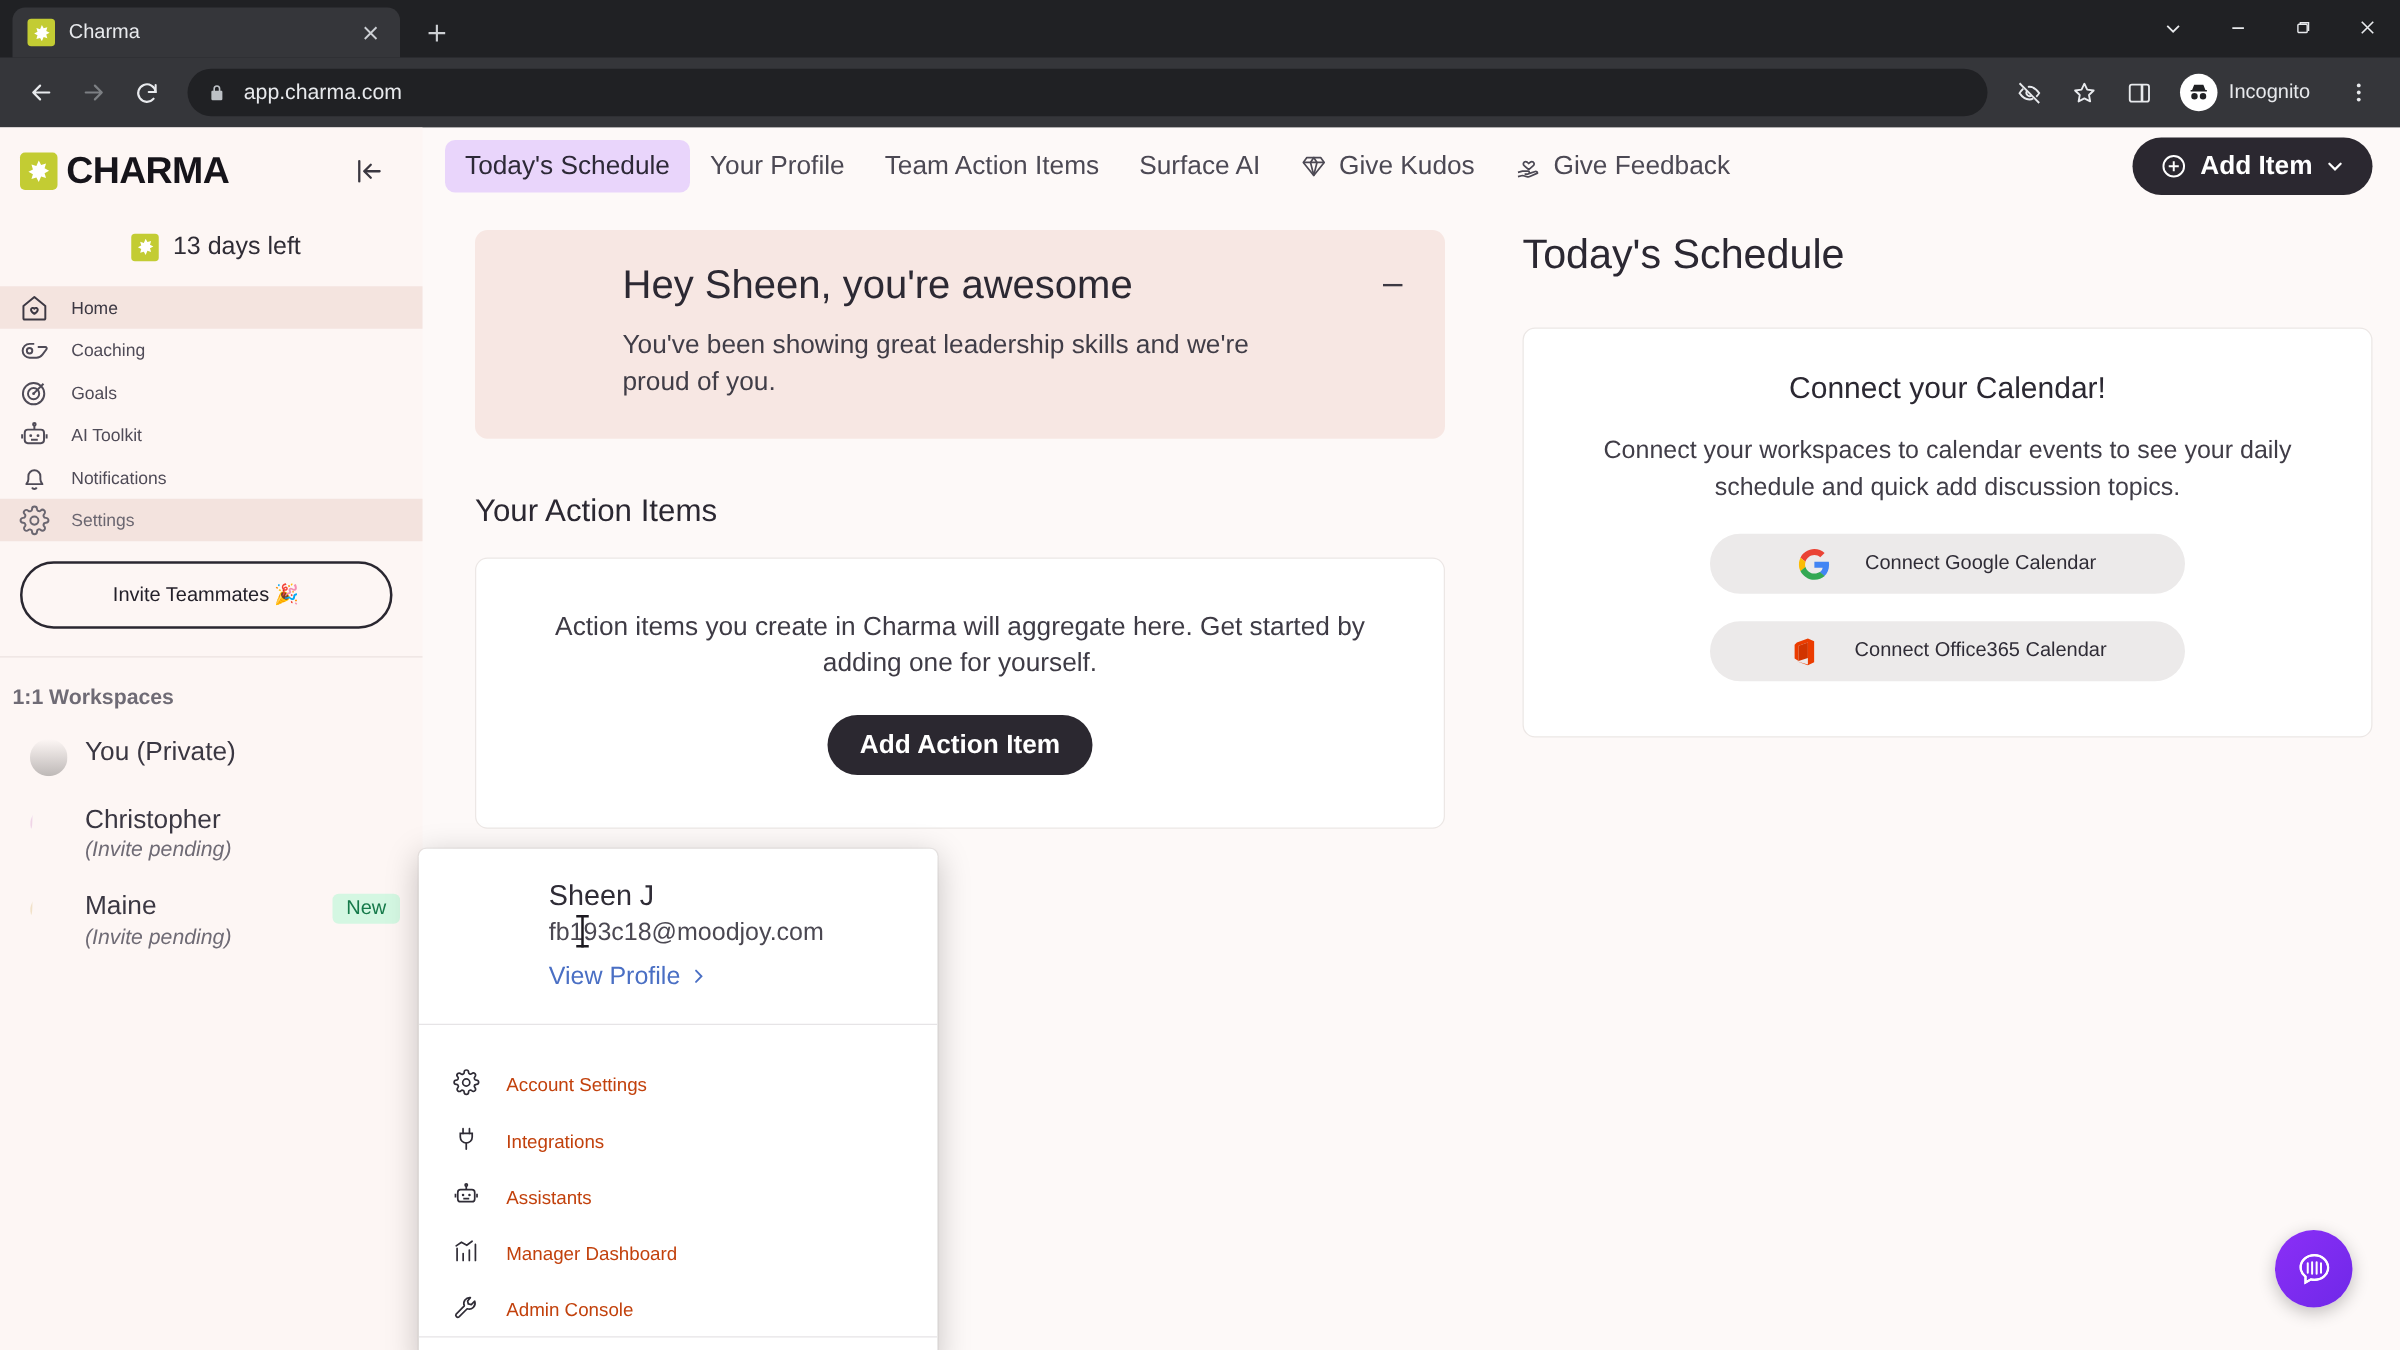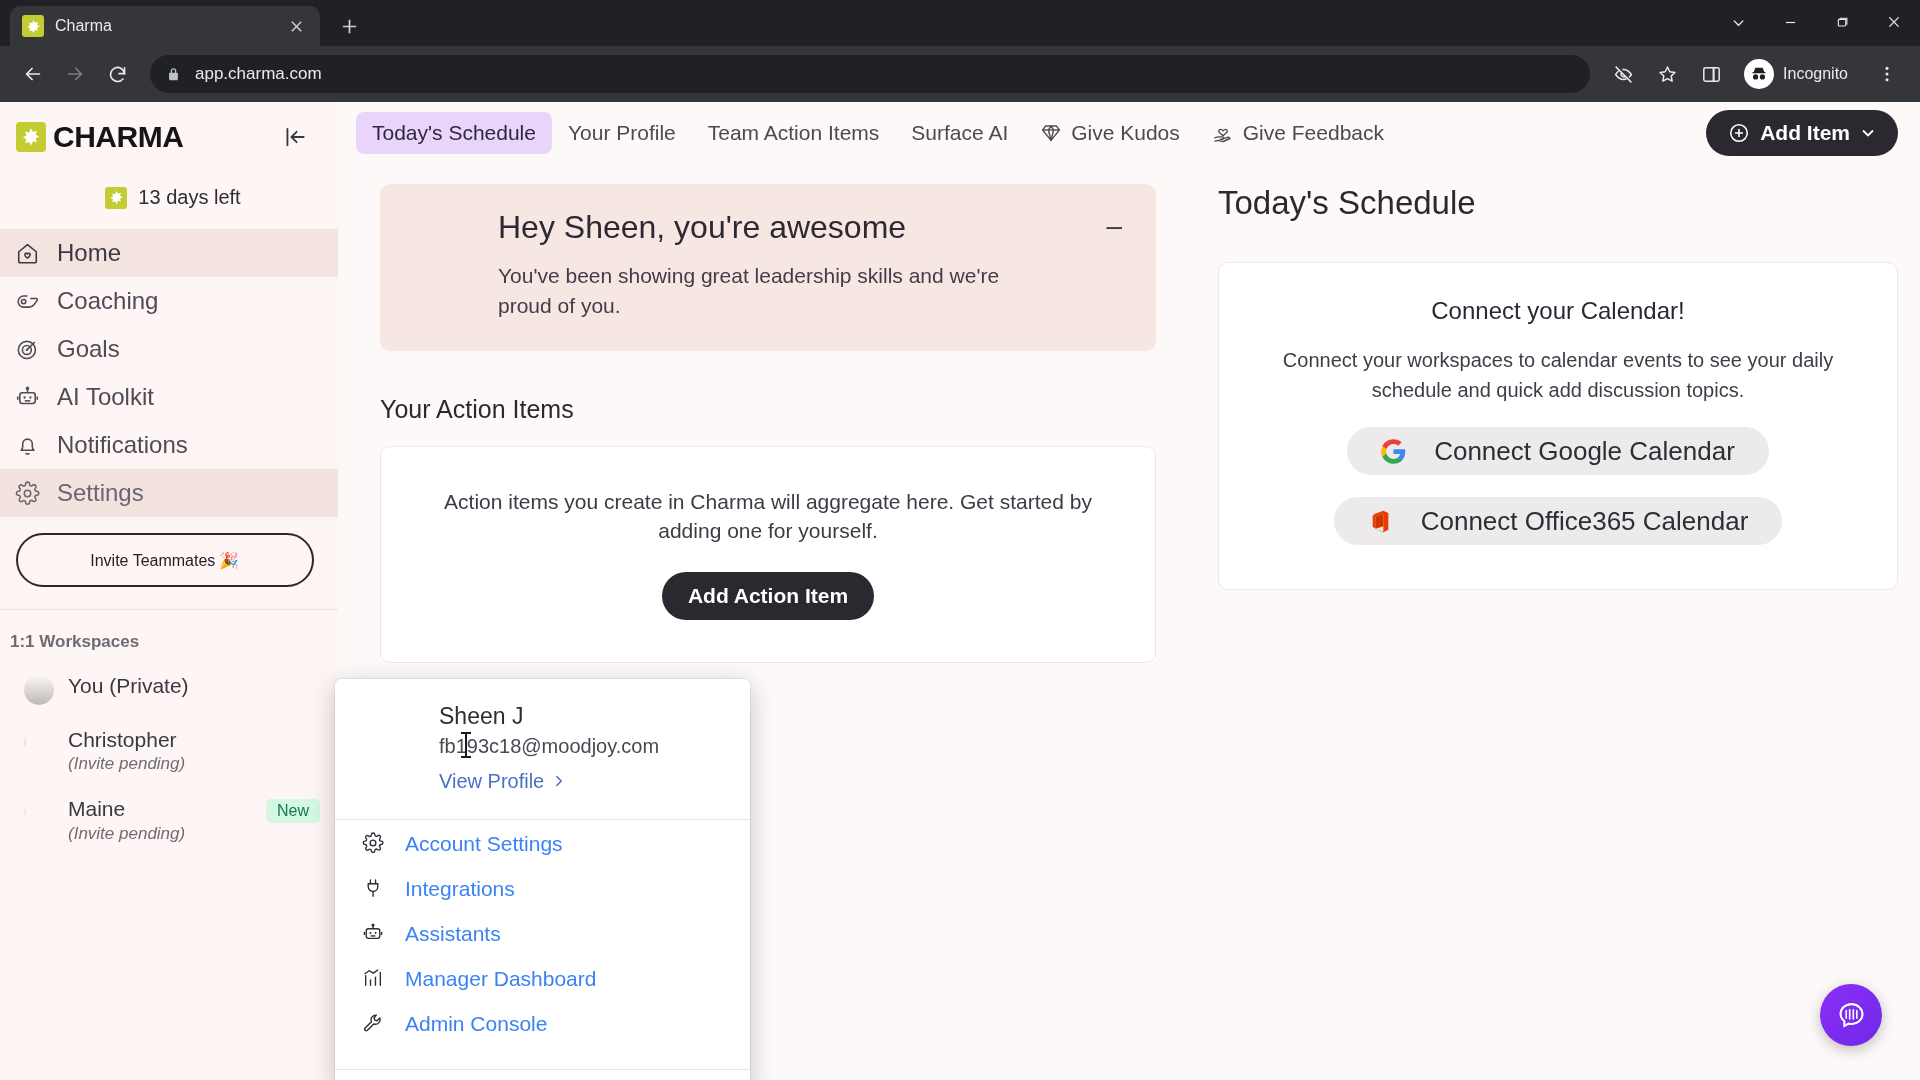--- a/index.html
+++ b/index.html
@@ -108,22 +108,22 @@
     padding: 22px 0 20px 8px;
   }
   .trial-badge {
     width: 22px; height: 22px; background: #c3cc33; border-radius: 3px;
     display: flex; align-items: center; justify-content: center; flex: none;
   }
   .trial-text { font-size: 20px; color: #2f2c35; }
 
   .nav-list { display: flex; flex-direction: column; }
   .nav-item {
-    height: 48px; display: flex; align-items: center; gap: 17px;
-    padding-left: 14px; color: #4f4b57; font-size: 24px;
+    height: 34px; display: flex; align-items: center; gap: 17px;
+    padding-left: 14px; color: #4f4b57; font-size: 14px;
   }
   .nav-item .ni-ico { width: 26px; display: flex; justify-content: center; flex: none; }
   .nav-item.active { background: #f4e4df; color: #3c3843; }
   .nav-item.active-dim { background: #f3e3de; color: #6a6670; }
 
   .invite-wrap { padding: 16px 24px 22px 16px; }
   .invite-btn {
     height: 54px; width: 100%; border: 2.5px solid #2a2730; border-radius: 27px;
     background: transparent; display: flex; align-items: center; justify-content: center;
     gap: 10px; font-size: 16px; color: #24212a; font-family: inherit;
@@ -199,21 +199,21 @@
   .right-title { font-size: 33px; color: #2b2832; margin-bottom: 40px; }
   .cal-card {
     background: #fff; border: 1px solid #ece7e5; border-radius: 10px;
     padding: 34px 34px 44px 34px; text-align: center;
   }
   .cal-title { font-size: 24px; color: #2b2832; }
   .cal-body { font-size: 20px; color: #403d47; line-height: 1.5; margin-top: 20px; }
   .cal-btn {
     margin: 22px auto 0 auto; height: 48px; background: #eceaea; border: none;
     border-radius: 24px; display: flex; align-items: center; justify-content: center;
-    gap: 28px; padding: 0 34px; font-size: 26px; color: #2f2c36; font-family: inherit;
+    gap: 28px; padding: 0 34px; font-size: 16px; color: #2f2c36; font-family: inherit;
     width: fit-content; min-width: 380px;
   }
   .cal-btn svg { flex: none; }
 
   
   .dropdown {
     position: absolute; left: 335px; top: 577px; width: 415px; background: #fff;
     border-radius: 6px; box-shadow: 0 6px 26px rgba(0,0,0,0.22), 0 0 0 1px rgba(0,0,0,0.05);
     z-index: 50; overflow: hidden;
   }
@@ -221,22 +221,22 @@
   .dd-av { width: 62px; height: 62px; border-radius: 50%; overflow: hidden; flex: none; }
   .dd-name { font-size: 23px; color: #2f2c36; line-height: 1.2; }
   .dd-email { font-size: 20px; color: #4b4852; margin-top: 4px; position: relative; }
   .dd-view {
     font-size: 20px; color: #4a6fc4; margin-top: 12px; display: flex;
     align-items: center; gap: 8px;
   }
   .dd-sep { height: 1px; background: #e6e4e6; }
   .dd-group { padding: 12px 0 12px 0; }
   .dd-item {
-    height: 45px; display: flex; align-items: flex-start; gap: 20px; padding-left: 26px;
-    font-size: 21px; color: #3b82f6;
+    height: 45px; display: flex; align-items: flex-end; gap: 20px; padding-left: 26px;
+    font-size: 15px; color: #c2410c;
   }
   .dd-item .dd-ico { width: 24px; display: flex; justify-content: center; flex: none; color: #2f2c36; }
 
   .text-caret {
     position: absolute; left: 26px; top: -3px; width: 2px; height: 26px; background: #1c1a20;
   }
   .text-caret::before, .text-caret::after {
     content: ''; position: absolute; left: -4px; width: 10px; height: 2px; background: #1c1a20;
   }
   .text-caret::before { top: 0; }

